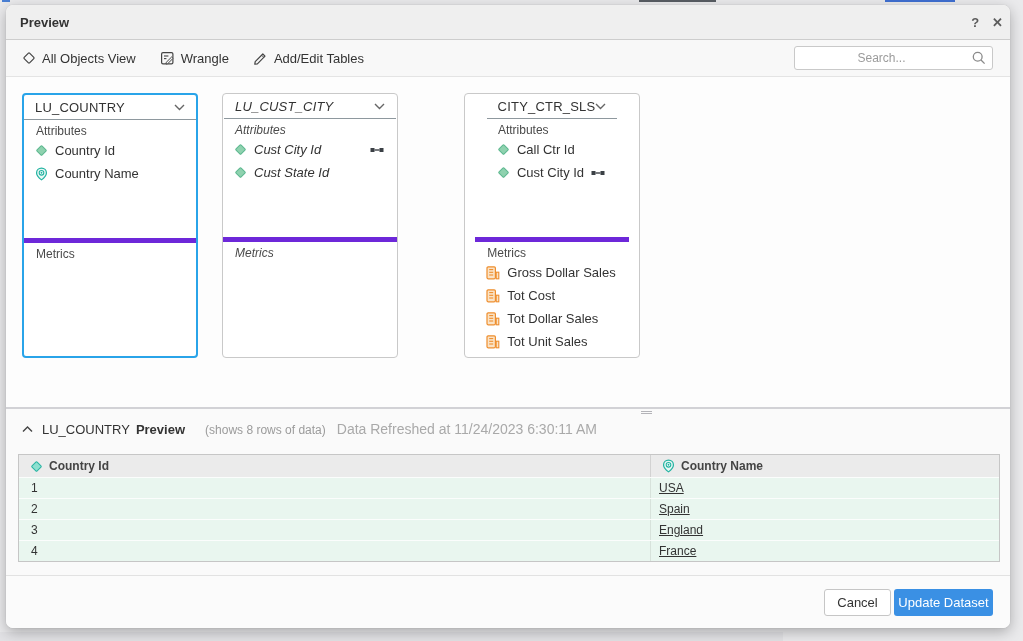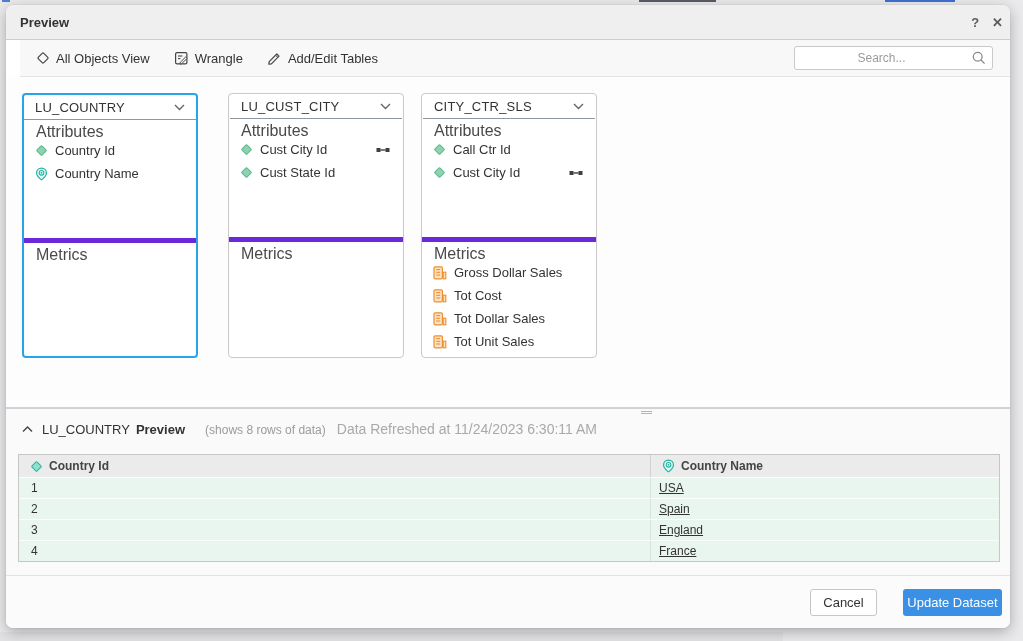--- a/index.html
+++ b/index.html
@@ -12,21 +12,21 @@
 
   
   .titlebar { height:35px; background:#efefef; border-bottom:1px solid #cdcdcd;
     border-radius:7px 7px 0 0; display:flex; align-items:center; padding:0 7px 0 14px; }
   .dlg-title { font-size:13px; font-weight:bold; color:#333; }
   .tb-right { margin-left:auto; display:flex; align-items:center; gap:13px; }
   .tb-ic { font-size:13px; font-weight:bold; color:#5c5c5c; cursor:pointer; line-height:1; }
 
   
   .toolbar { height:37px; background:#f8f8f8; border-bottom:1px solid #e4e4e4;
-    display:flex; align-items:center; padding:0 16px;margin-left:14px; }
+    display:flex; align-items:center; padding:0 16px; }
   .tool { display:flex; align-items:center; gap:6px; margin-right:24px; cursor:pointer; }
   .tool-label { font-size:13px; color:#333; }
   .searchbox { margin-left:auto; position:relative; width:199px; height:24px; margin-right:1px;border-radius:6px; }
   .searchbox input { width:100%; height:100%; border:1px solid #c9c9c9; border-radius:3px;
     background:#fff; font-family:"Liberation Sans", sans-serif; font-size:12px; color:#444;
     text-align:center; padding-right:24px; outline:none; }
   .searchbox input::placeholder { color:#9b9b9b; }
   .search-ic { position:absolute; right:6px; top:4px; }
 
   
@@ -35,21 +35,21 @@
     border:1px solid #c9c9c9; border-radius:4px; display:flex; flex-direction:column; }
   .card.selected { border:2px solid #29a4e9; }
   .card-header { height:25px; flex:none; display:flex; align-items:center;
     padding:0 11px; border-bottom:1px solid #8e989e; margin:0 1px; }
   .card.selected .card-header { margin:0; }
   .card-title { font-size:13px; color:#333; letter-spacing:0.2px; }
   .chev { margin-left:auto; }
   .card-sec { padding-top:6px; }
   .sec-attrs { height:118px; flex:none; }
   .sec-mets { flex:1; border-top:5px solid #6d28d9; }
-  .sec-label { font-size:16px; color:#4a4a4a; padding:0 12px; line-height:11px; margin-bottom:2px; }
+  .sec-label { font-size:12px; color:#4a4a4a; padding:0 12px; line-height:11px; margin-bottom:2px; }
   .item { display:flex; align-items:center; height:23px; padding:0 13px 0 11px; gap:7px; }
   .item-label { font-size:13px; color:#333; white-space:nowrap; }
   .link-ic { margin-left:auto; }
 
   
   .splitter { position:relative; height:7px; background:#fafafa; border-top:2px solid #d2d2d6; cursor:row-resize; }
   .split-grip { position:absolute; left:635px; top:1px; width:11px; height:5px; }
   .split-grip i { display:block; height:1px; background:#b3b3b8; margin-top:1px; }
 
   
@@ -68,21 +68,21 @@
   .c1 { width:632px; flex:none; border-right:1px solid #d2d2d2; }
   .c2 { flex:1; }
   .grid-row { display:flex; height:21px; background:#e9f6ef; border-top:1px solid #fbfdfc; }
   .gr-cell { display:flex; align-items:center; font-size:12px; color:#333; padding-left:12px; }
   .grid-row .c1 { border-right:1px solid #d7e2db; }
   .grid-row .c2 { padding-left:8px;text-decoration:underline; }
 
   
   .footer { position:absolute; left:0; right:0; bottom:0; height:53px; background:#fbfbfb;
     border-top:1px solid #e2e2e2; border-radius:0 0 7px 7px;
-    display:flex; align-items:center; justify-content:flex-end; padding-right:8px; gap:26px; }
+    display:flex; align-items:center; justify-content:flex-end; padding-right:17px; gap:3px; }
   .btn { height:27px; border-radius:3px; font-family:"Liberation Sans", sans-serif; font-size:13px; cursor:pointer; }
   .btn-cancel { width:67px; background:#fff; border:1px solid #c6c6c6; color:#333; }
   .btn-primary { width:99px; background:#3a90e4; border:none; color:#fff; }
 </style>
 </head>
 <body>
 
 <div class="artifact" style="left:2px;top:0;width:8px;height:2px;background:#4a7fd4;"></div>
 <div class="artifact" style="left:639px;top:0;width:77px;height:2px;background:#585d63;"></div>
 <div class="artifact" style="left:885px;top:0;width:70px;height:2px;background:#3f6fd1;"></div>
@@ -154,21 +154,21 @@
               <circle cx="7" cy="6.2" r="1" fill="#21b3a1"></circle>
             </svg>
           <span class="item-label">Country Name</span>
         </div>
       </div>
       <div class="card-sec sec-mets">
         <div class="sec-label">Metrics</div>
       </div>
     </div>
 
-    <div class="card" style="left:222px;">
+    <div class="card" style="left:216px;font-style:italic;">
       <div class="card-header">
         <span class="card-title">LU_CUST_CITY</span>
         <svg class="chev" width="11" height="7" viewBox="0 0 11 7">
             <polyline points="1,1 5.5,5.5 10,1" fill="none" stroke="#666" stroke-width="1.4"></polyline>
           </svg>
       </div>
       <div class="card-sec sec-attrs">
         <div class="sec-label">Attributes</div>
         <div class="item">
           <svg width="13" height="13" viewBox="0 0 14 14">
@@ -186,21 +186,21 @@
               <rect x="3.1" y="3.1" width="7.8" height="7.8" rx="1" fill="#8fd2af" stroke="#5eb890" stroke-width="1.1" transform="rotate(45 7 7)"></rect>
             </svg>
           <span class="item-label">Cust State Id</span>
         </div>
       </div>
       <div class="card-sec sec-mets">
         <div class="sec-label">Metrics</div>
       </div>
     </div>
 
-    <div class="card" style="left:415px;">
+    <div class="card" style="left:458px;align-items:center;">
       <div class="card-header">
         <span class="card-title">CITY_CTR_SLS</span>
         <svg class="chev" width="11" height="7" viewBox="0 0 11 7">
             <polyline points="1,1 5.5,5.5 10,1" fill="none" stroke="#666" stroke-width="1.4"></polyline>
           </svg>
       </div>
       <div class="card-sec sec-attrs">
         <div class="sec-label">Attributes</div>
         <div class="item">
           <svg width="13" height="13" viewBox="0 0 14 14">

